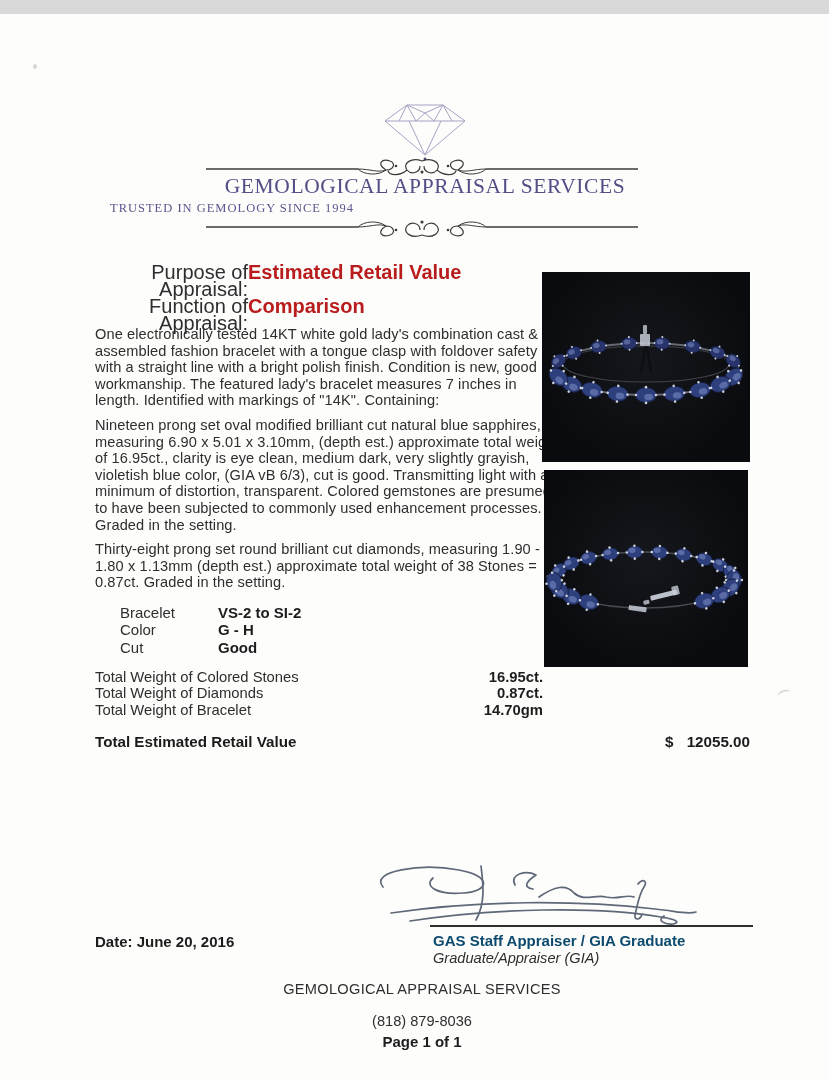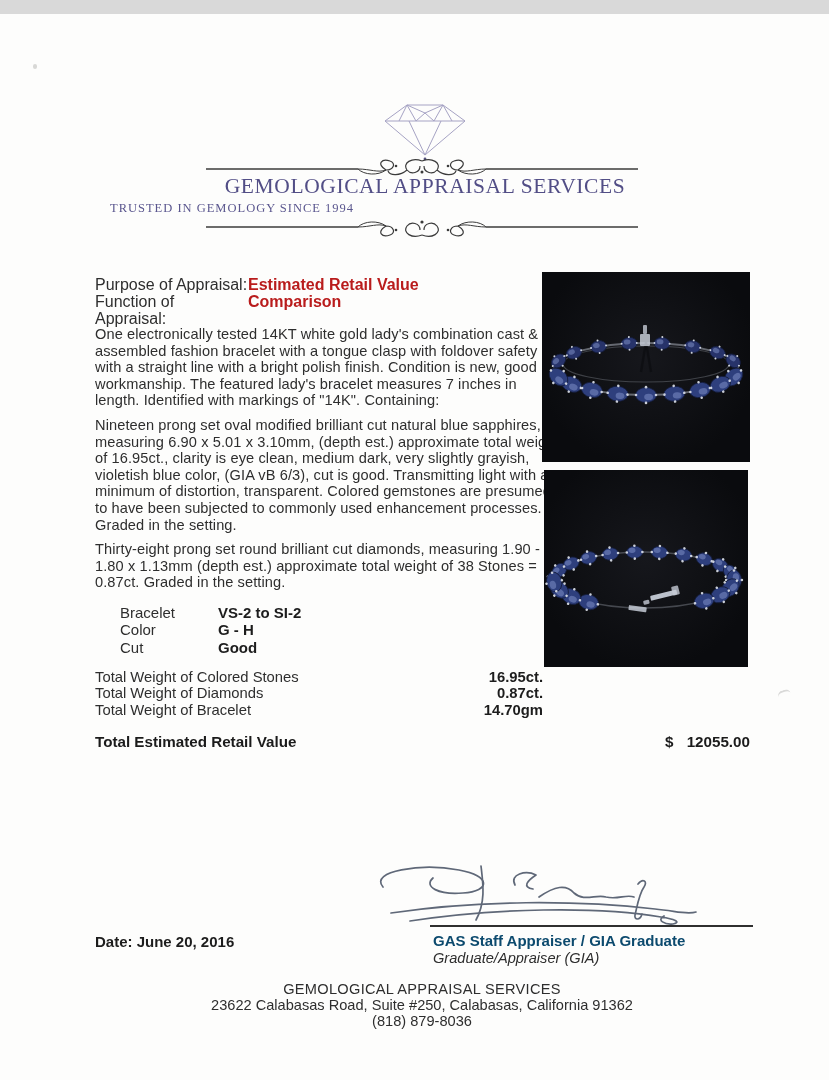--- a/index.html
+++ b/index.html
@@ -20,21 +20,21 @@
     font-family:"Liberation Serif",serif;font-size:21.5px;letter-spacing:.6px;
     color:#524e86;font-weight:normal;
   }
   .brand-tagline{
     left:110px;top:187px;width:630px;text-align:left;white-space:nowrap;
     font-family:"Liberation Serif",serif;font-size:12.5px;letter-spacing:1px;
     color:#5a568e;
   }
 
   
-  .meta{left:95px;top:262px;width:460px;font-size:16px;line-height:17px;}
+  .meta{left:95px;top:250px;width:460px;font-size:20px;line-height:17px;text-align:right;}
   .meta-row{display:flex;}
   .meta-label{width:153px;}
   .meta-value{font-weight:bold;color:#b91c1c;}
 
   
   .para{left:95px;width:470px;font-size:14.6px;line-height:16.6px;letter-spacing:.1px;}
   .para-1{top:312px;}
   .para-2{top:403px;}
   .para-3{top:527px;}
 
@@ -496,18 +496,18 @@
     <path d="M36,56 C122,43 222,43 300,52 C321,54 332,58 341,55"></path>
     <path d="M55,64 C140,51 242,49 306,60 C319,62 327,65 318,67 C310,68 301,63 309,59"></path>
   </svg>
   <div class="abs signature-line"></div>
 
   <div class="abs date-line">Date: June 20, 2016</div>
   <div class="abs appraiser-title">GAS Staff Appraiser / GIA Graduate</div>
   <div class="abs appraiser-credential">Graduate/Appraiser (GIA)</div>
 
   <div class="abs footer-company">GEMOLOGICAL APPRAISAL SERVICES</div>
-  <div class="abs footer-address">23622 Calabasas Road, Suite #250, Calabasas, California 91362</div>
   <div class="abs footer-phone">(818) 879-8036</div>
+  <div class="abs footer-page">Page 1 of 1</div>
 
   <div class="abs artifact-1"></div>
   <div class="abs artifact-2"></div>
 </div>
 
 </body></html>

